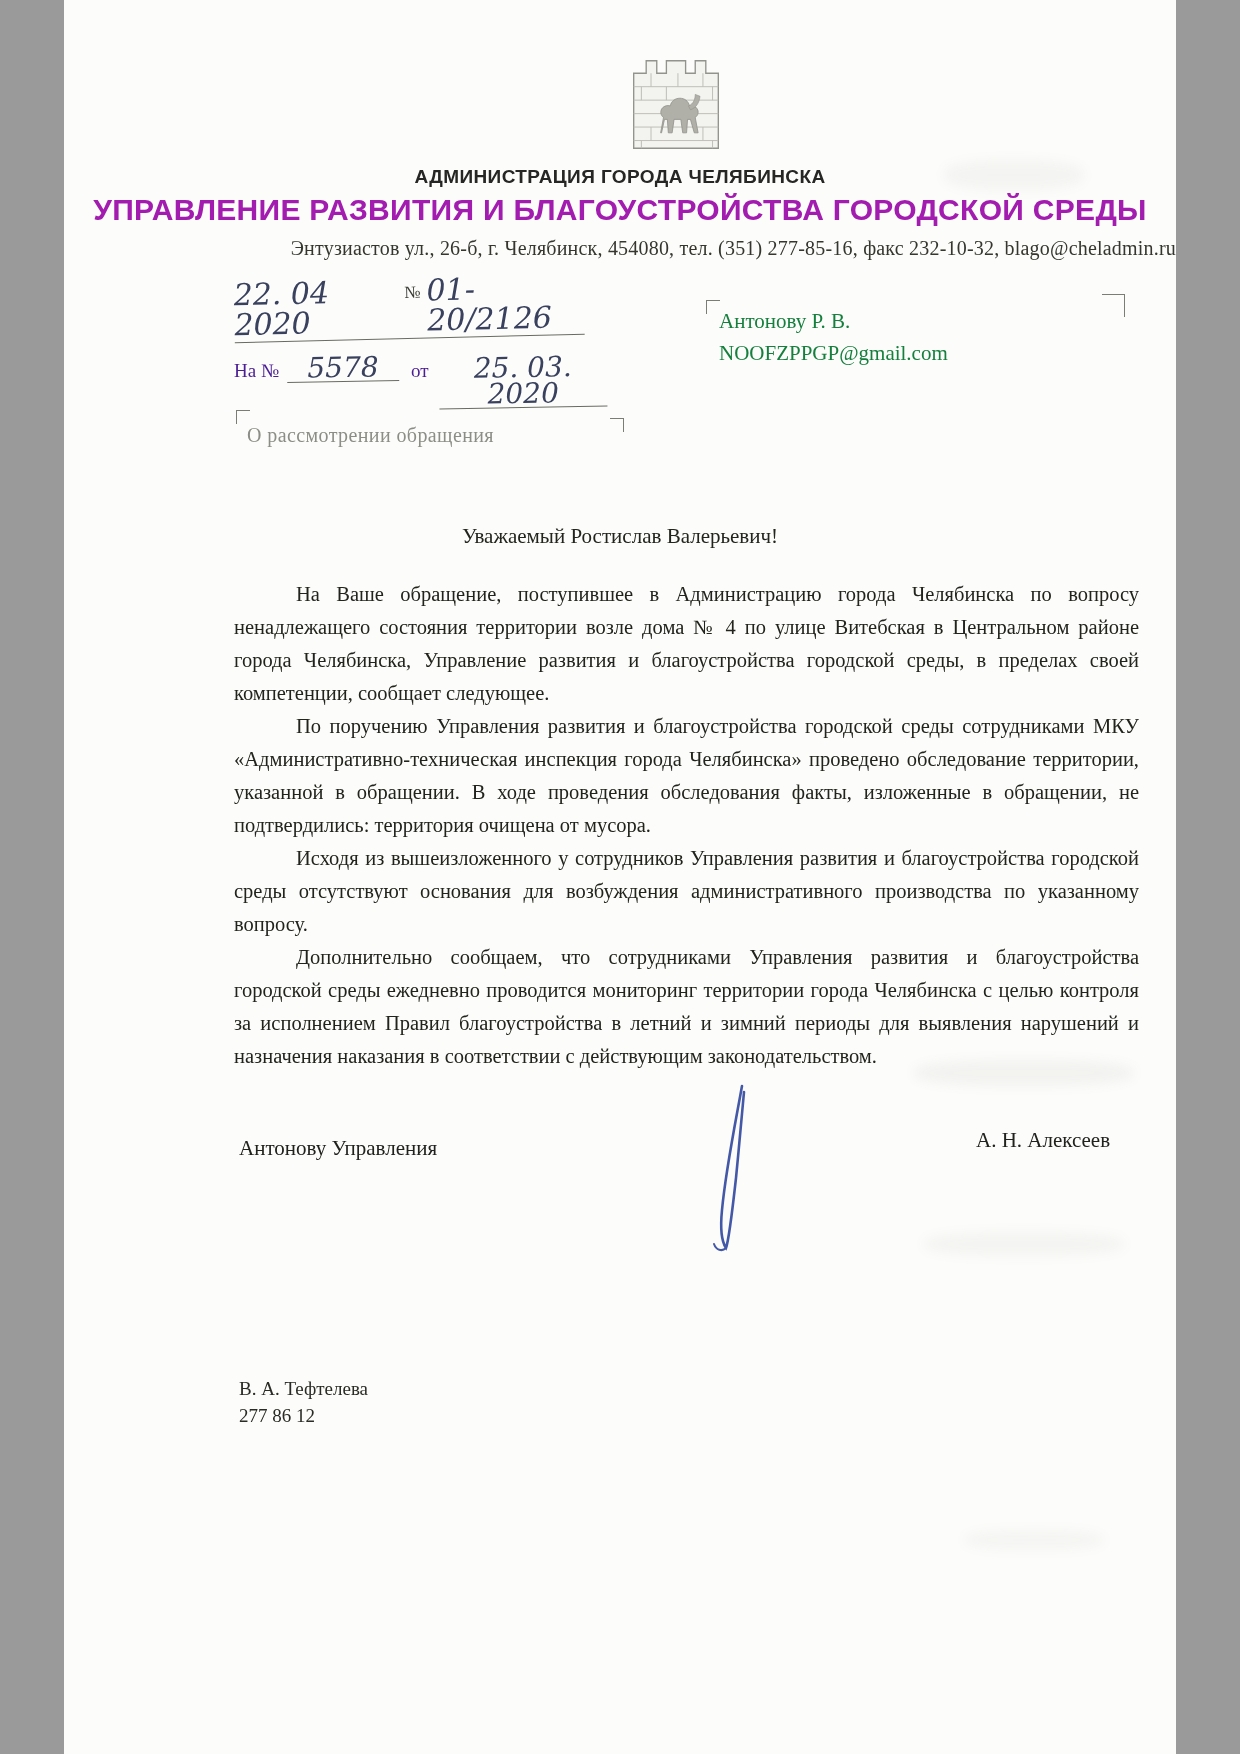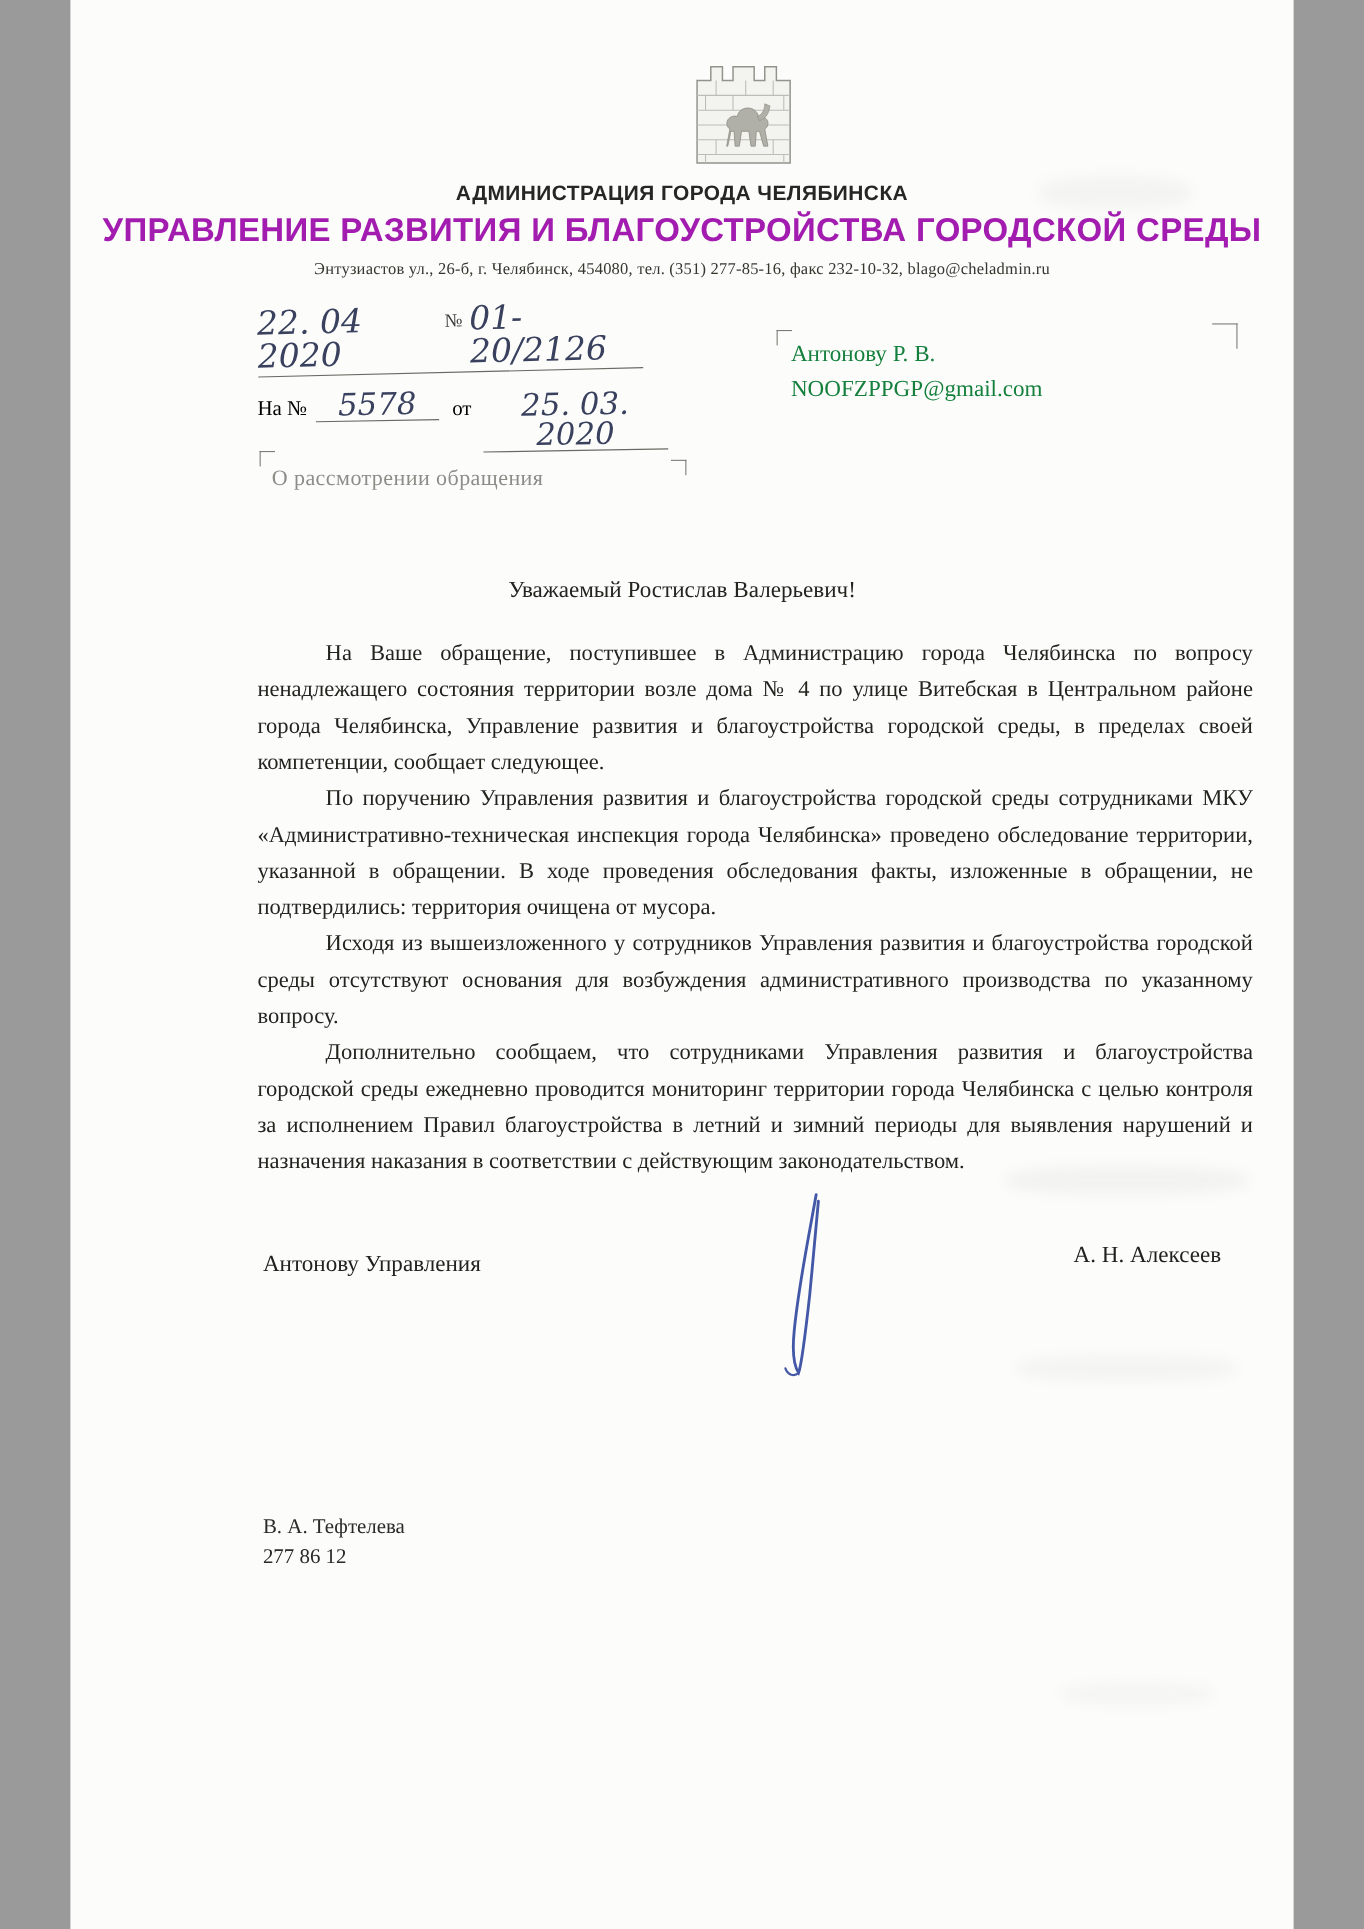--- a/index.html
+++ b/index.html
@@ -10,33 +10,33 @@
     background:#fcfcfa;
     font-family:"Liberation Serif", serif;
     color:#21211e;
     overflow:hidden;
   }
   
   .emblem{position:absolute;left:563px;top:54px;width:98px;height:100px;}
   .letterhead{position:absolute;left:0;top:166px;width:100%;text-align:center;}
   .org1{font-family:"Liberation Sans",sans-serif;font-weight:bold;font-size:19px;letter-spacing:.4px;color:#262624;}
   .org2,.org3{font-family:"Liberation Sans",sans-serif;font-weight:bold;font-size:30px;letter-spacing:.3px;color:#a21caf;margin-top:5px;}
-  .contact{font-size:15px;color:#36362f;margin-top:10px;letter-spacing:.2px;}
+  .contact{font-size:20px;color:#36362f;margin-top:10px;letter-spacing:.2px;text-align:right;}
   
   .hand{font-family:"DejaVu Serif",serif;font-style:italic;color:#39415e;}
   .ref{position:absolute;left:170px;top:276px;width:540px;}
   .ref-row1{
     display:flex;align-items:baseline;gap:6px;
     width:350px;border-bottom:1.5px solid #6a6a64;
     transform:rotate(-1.4deg);padding-bottom:2px;
   }
   .ref-row1 .hand{font-size:30px;line-height:30px;}
   .no-label{font-size:17px;color:#3a3a36;transform:translateY(-3px);}
   .ref-row2{display:flex;align-items:baseline;margin-top:16px;}
-  .ref-label{font-size:19px;color:#000000;}
+  .ref-label{font-size:19px;color:#4c1d95;}
   .seg{border-bottom:1.5px solid #6a6a64;text-align:center;transform:rotate(-1deg);}
   .seg .hand{font-size:28px;line-height:26px;}
   .seg1{width:112px;margin-left:8px;}
   .seg2{width:168px;margin-left:10px;}
   .ot{margin-left:12px;}
   
   .recipient{position:absolute;left:655px;top:306px;font-size:21px;line-height:1.5;color:#15803d;}
   .corner{position:absolute;border:0 solid #7c7c76;}
   .c-tl{border-top-width:1.6px;border-left-width:1.6px;}
   .c-tr{border-top-width:1.6px;border-right-width:1.6px;}

